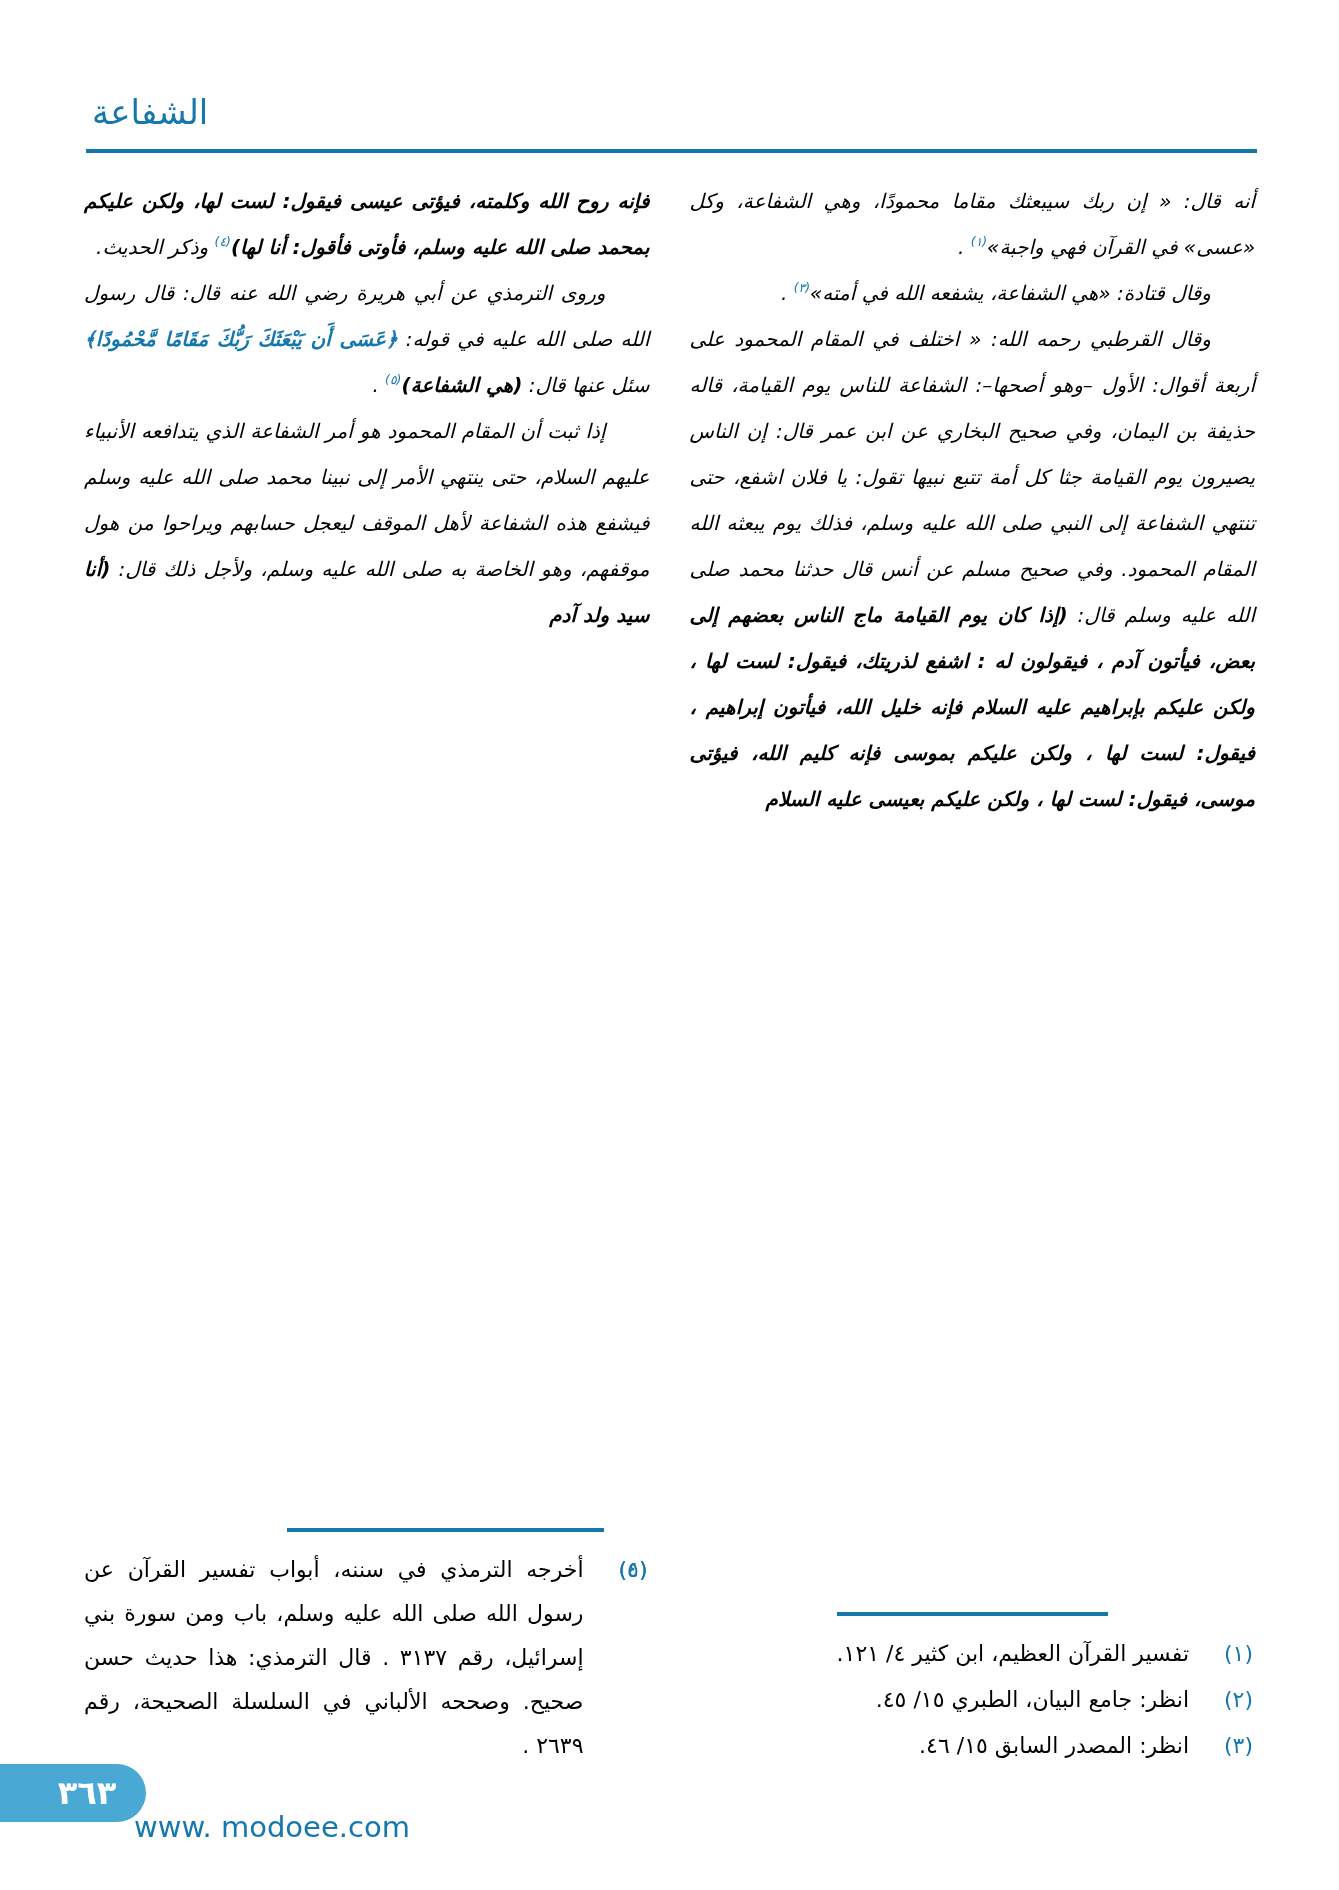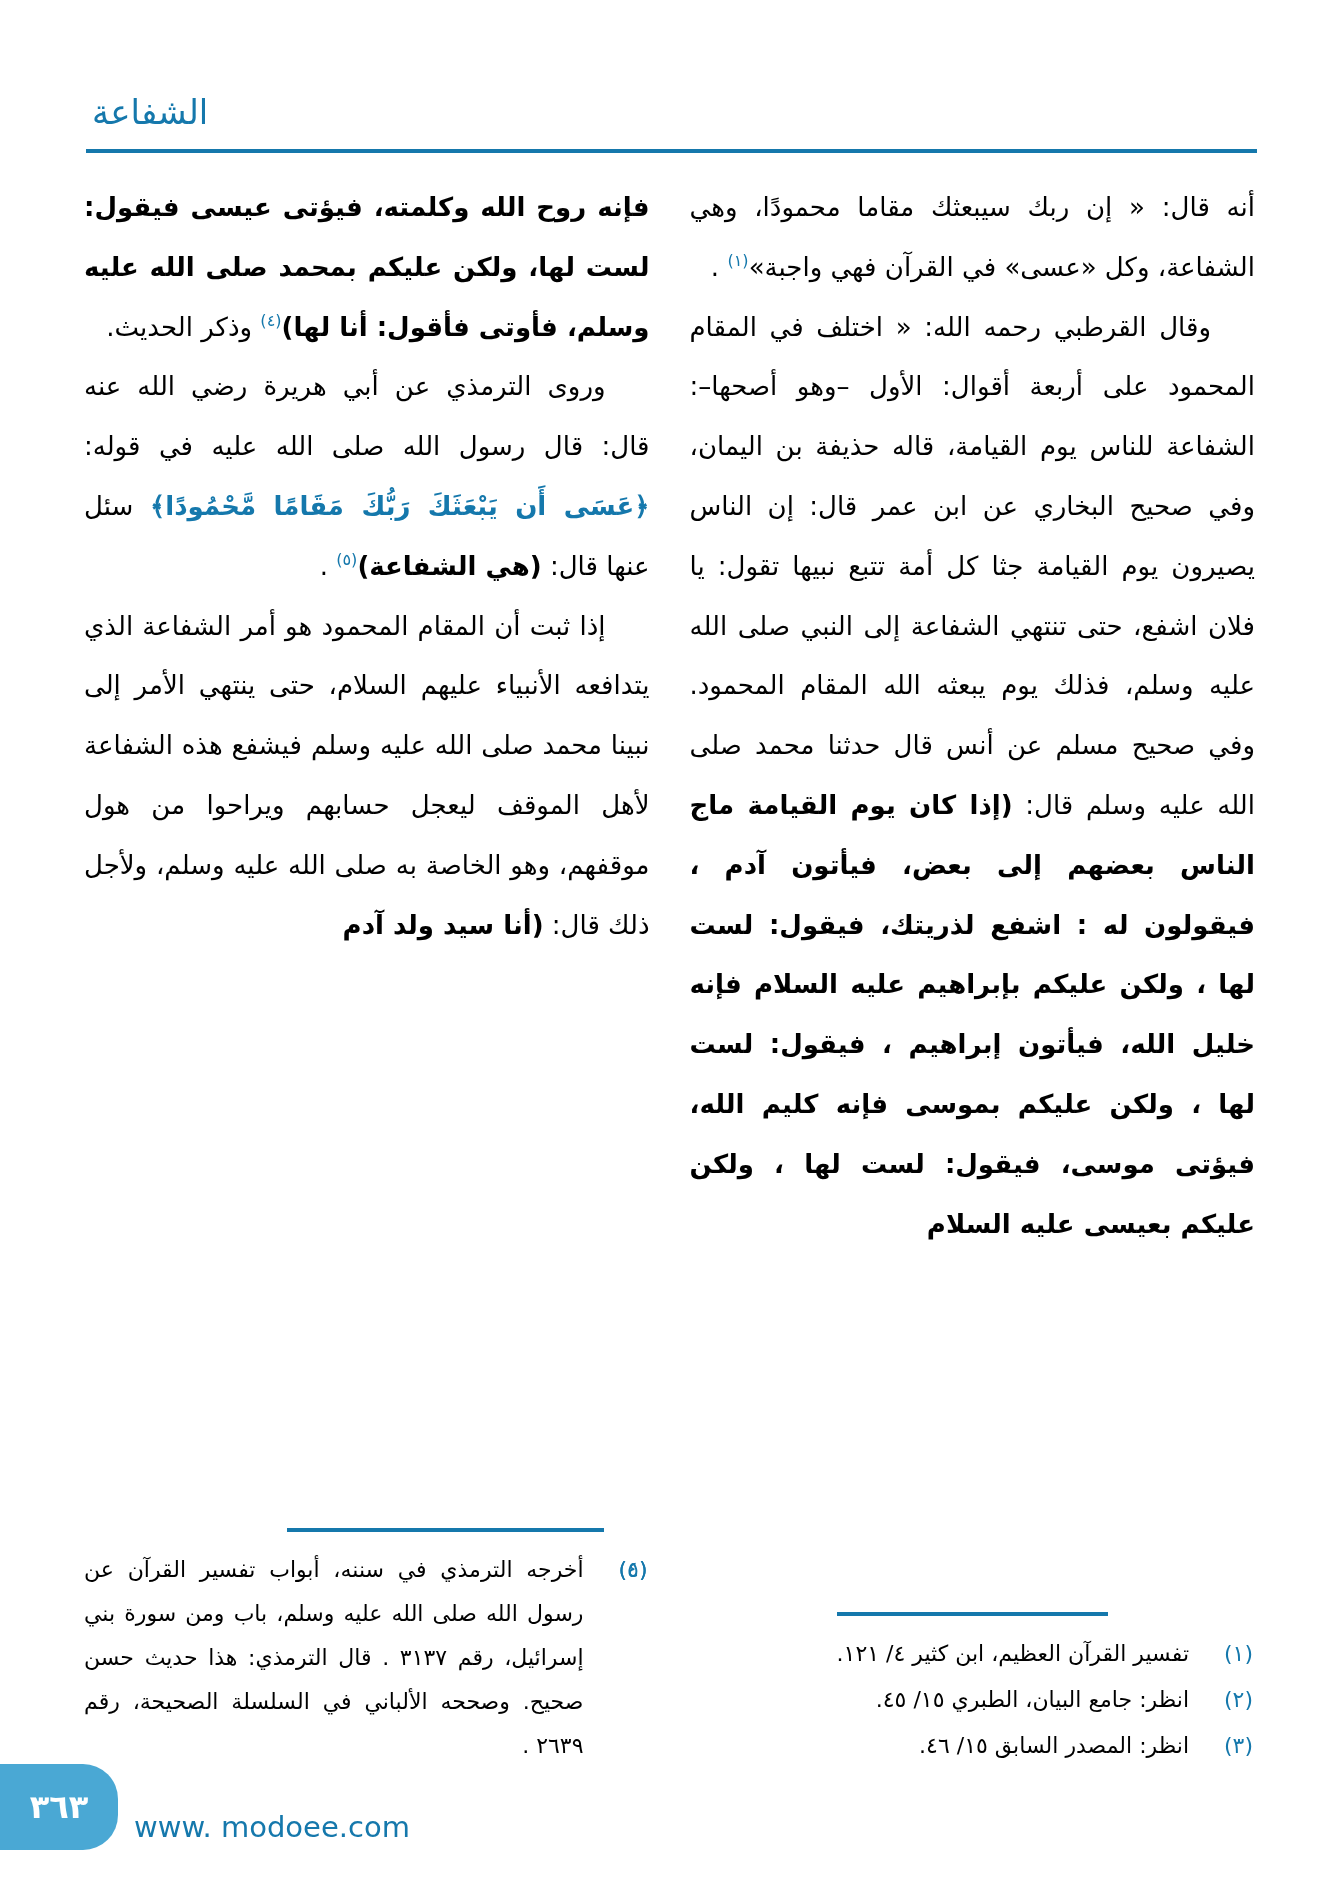--- a/index.html
+++ b/index.html
@@ -36,23 +36,24 @@
     width:1171px;height:1592px;
     display:flex;gap:40px;
   }
   .col{
     flex:1 1 0;
     display:flex;flex-direction:column;
     min-width:0;
   }
   .para{
     margin:0;
-    font-size:26px;line-height:2.3;
+    font-size:20px;line-height:2.3;
     text-align:justify;
     text-indent:44px;
+    font-style:italic;
   }
   .para.no-indent{text-indent:0;}
   .b{font-weight:bold;}
   .verse{color:var(--accent);font-weight:bold;}
   .ref{
     color:var(--accent);
     font-size:0.62em;
     vertical-align:super;
     font-weight:normal;
     line-height:0;
@@ -72,25 +73,25 @@
     text-align:justify;
     margin-bottom:2px;
   }
   .fn-num{
     position:absolute;right:2px;top:0;
     color:var(--accent);
   }
   
   .page-badge{
     position:absolute;left:0;top:1764px;
-    width:118px;height:86px;
+    width:118px;height:58px;
     background:var(--badge);
     border-radius:0 35px 35px 0;
     display:flex;align-items:center;justify-content:center;
-    color:#ffffff;font-size:32px;font-weight:bold;
+    color:#ffffff;font-size:32px;font-weight:bold;padding-left:28px;
   }
   .website{
     position:absolute;left:134px;top:1782px;
     color:var(--accent);
     font-size:29px;font-weight:normal;
     direction:ltr;
     margin-top:28px;
   }
 </style>
 </head>
@@ -100,20 +101,21 @@
 
   <div class="header-title">الشفاعة</div>
   <div class="header-rule"></div>
 
   <div class="columns">
 
     <section class="col">
       <p class="para no-indent"><span>أنه قال: « إن ربك سيبعثك مقاما محمودًا، وهي الشفاعة، وكل «عسى» في القرآن فهي واجبة»</span><span class="ref">(١)</span><span> .</span></p>
 
 
+      <p class="para"><span>وقال قتادة: «هي الشفاعة، يشفعه الله في أمته»</span><span class="ref">(٣)</span><span> .</span></p>
 
       <p class="para"><span>وقال القرطبي رحمه الله: « اختلف في المقام المحمود على أربعة أقوال: الأول –وهو أصحها–: الشفاعة للناس يوم القيامة، قاله حذيفة بن اليمان، وفي صحيح البخاري عن ابن عمر قال: إن الناس يصيرون يوم القيامة جثا كل أمة تتبع نبيها تقول: يا فلان اشفع، حتى تنتهي الشفاعة إلى النبي صلى الله عليه وسلم، فذلك يوم يبعثه الله المقام المحمود. وفي صحيح مسلم عن أنس قال حدثنا محمد صلى الله عليه وسلم قال: </span><span class="b">(إذا كان يوم القيامة ماج الناس بعضهم إلى بعض، فيأتون آدم ، فيقولون له : اشفع لذريتك، فيقول: لست لها ، ولكن عليكم بإبراهيم عليه السلام فإنه خليل الله، فيأتون إبراهيم ، فيقول: لست لها ، ولكن عليكم بموسى فإنه كليم الله، فيؤتى موسى، فيقول: لست لها ، ولكن عليكم بعيسى عليه السلام</span></p>
 
       <div class="footnotes">
         <div class="fn-rule fn-rule-right"></div>
         <div class="fn-item"><span class="fn-num">(١)</span><span>تفسير القرآن العظيم، ابن كثير ٤/ ١٢١.</span></div>
         <div class="fn-item"><span class="fn-num">(٢)</span><span>انظر: جامع البيان، الطبري ١٥/ ٤٥.</span></div>
         <div class="fn-item"><span class="fn-num">(٣)</span><span>انظر: المصدر السابق ١٥/ ٤٦.</span></div>
       </div>
     </section>

